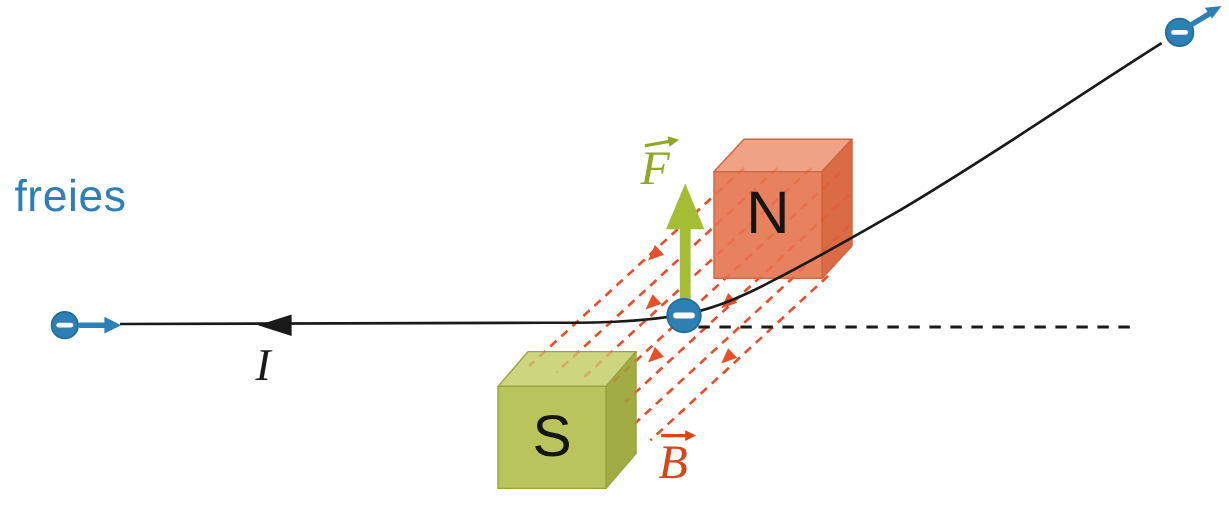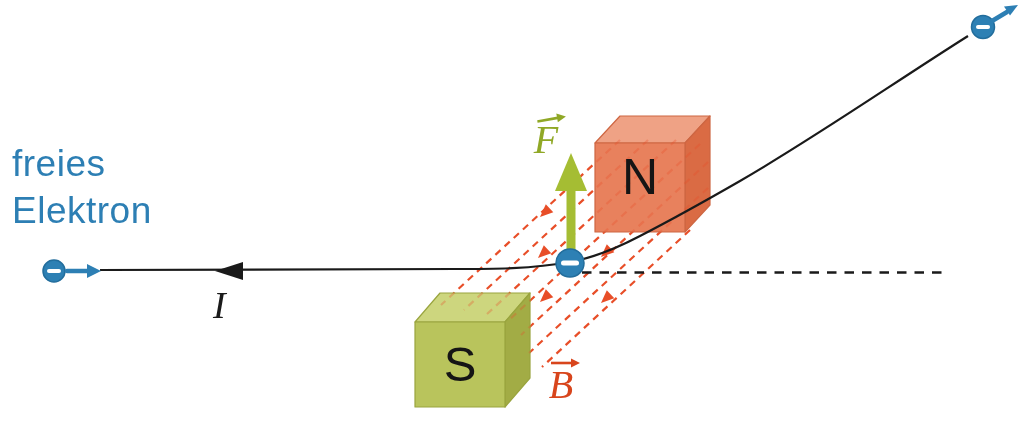--- a/index.html
+++ b/index.html
@@ -138,21 +138,20 @@
     <g>
       <circle class="e-circ" cx="983" cy="27" r="11.5"></circle>
       <rect class="e-minus" x="976" y="25" width="14" height="4" rx="2"></rect>
       <line class="e-arrow" x1="992" y1="21" x2="1007" y2="12"></line>
       <polygon class="e-ahead" points="1018,5 1010,15.5 1004,6.5"></polygon>
     </g>
   </svg>
 
   <div class="caption">
     <span style="display:block">freies</span>
-    <span style="display:block">Elektron</span>
   </div>
 
   <div class="lbl lbl-I">I</div>
   <div class="lbl lbl-N">N</div>
   <div class="lbl lbl-S">S</div>
 
   <div class="veclabel veclabel-F">
     <svg class="vecarrow" width="30" height="12">
       <line class="vec-f-line" x1="1" y1="7" x2="23" y2="7"></line>
       <polygon class="vec-f-head" points="30,7 21,2.5 21,11.5"></polygon>

